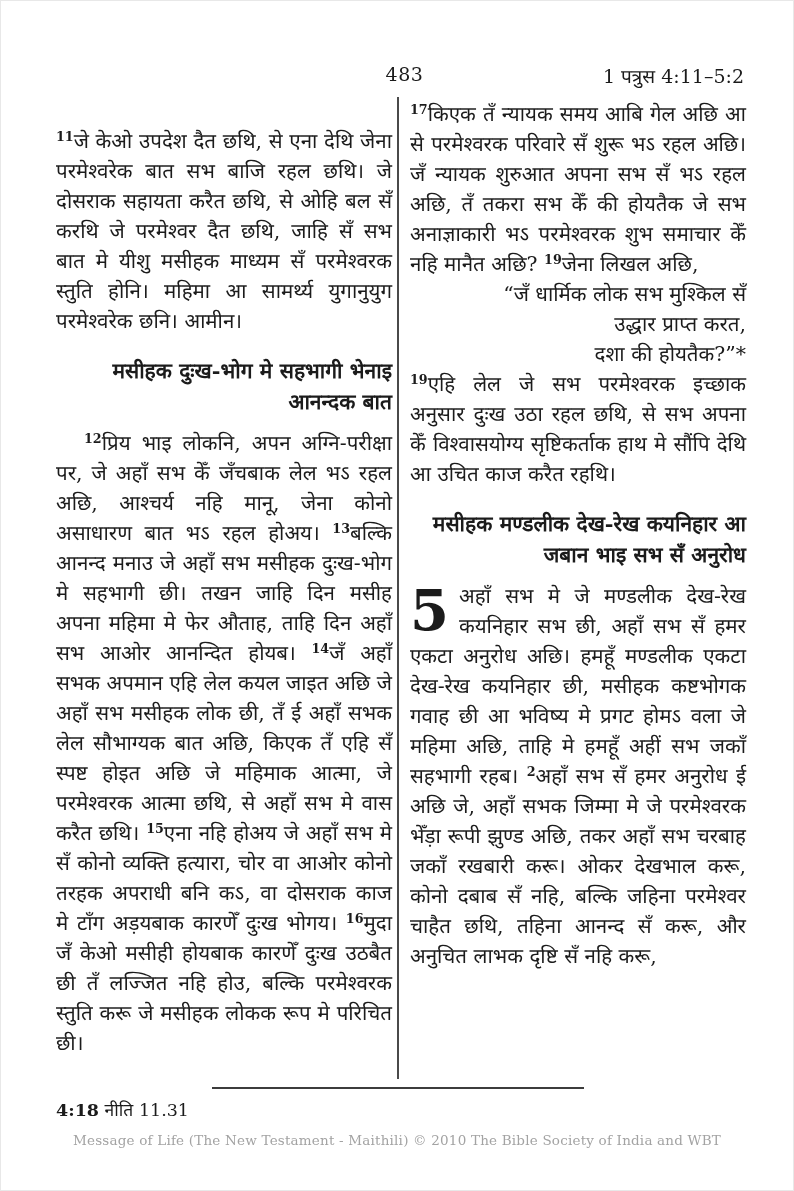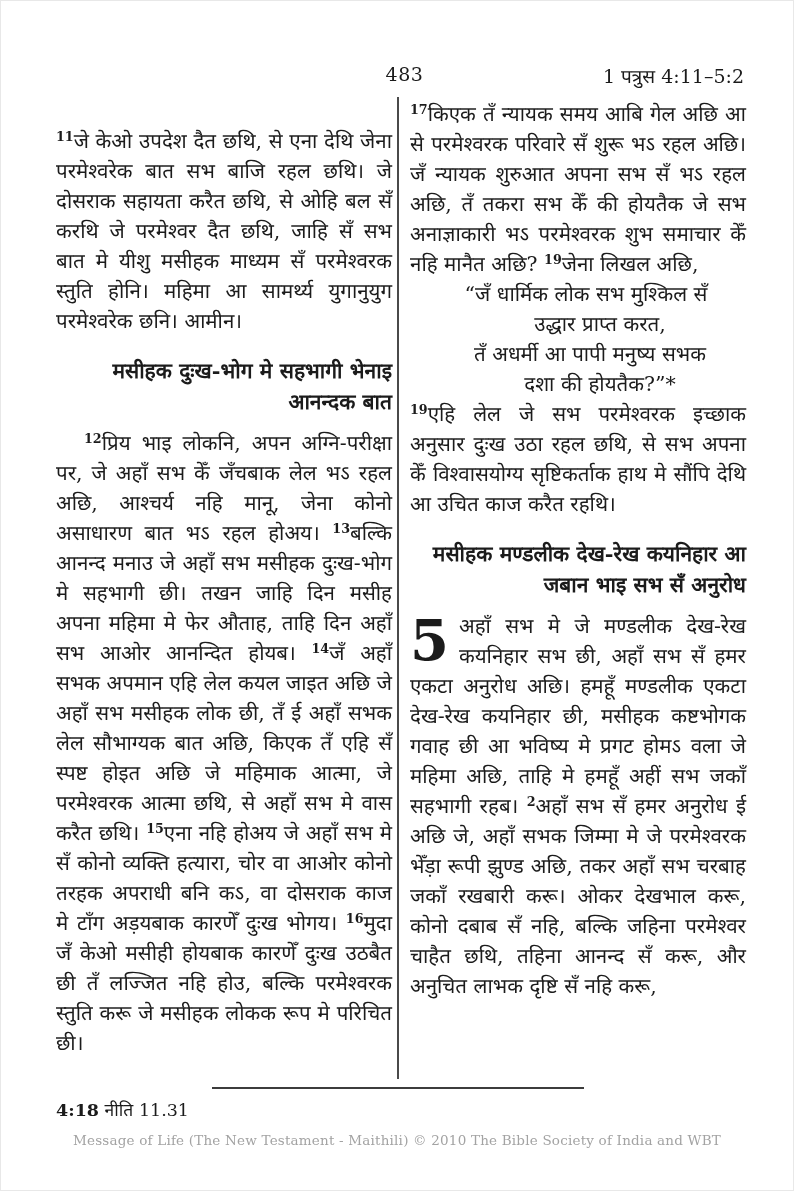--- a/index.html
+++ b/index.html
@@ -73,21 +73,21 @@
     letter-spacing: 0;
   }
   .section-heading {
     font-size: 21px;
     line-height: 31px;
     font-weight: bold;
     text-align: right;
     margin: 19px 0 11px 0;
   }
   .poetry { margin: 0; }
-  .quote-line { text-align: center; }
+  .quote-line { text-align: right; }
   .quote-line.q0 { padding-left: 16px; }
   .quote-line.q1 { padding-left: 44px; }
   .quote-line.q2 { padding-left: 24px; }
   .quote-line.q3 { padding-left: 44px; }
   .chapter-para { margin: 0; }
   .drop-cap {
     float: left;
     font-size: 56px;
     line-height: 52px;
     font-weight: bold;
@@ -138,21 +138,20 @@
       <p class="para indent"><sup class="verse-num">12</sup>प्रिय भाइ लोकनि, अपन अग्नि-परीक्षा पर, जे अहाँ सभ केँ जँचबाक लेल भऽ रहल अछि, आश्चर्य नहि मानू, जेना कोनो असाधारण बात भऽ रहल होअय। <sup class="verse-num">13</sup>बल्कि आनन्द मनाउ जे अहाँ सभ मसीहक दुःख-भोग मे सहभागी छी। तखन जाहि दिन मसीह अपना महिमा मे फेर औताह, ताहि दिन अहाँ सभ आओर आनन्दित होयब। <sup class="verse-num">14</sup>जँ अहाँ सभक अपमान एहि लेल कयल जाइत अछि जे अहाँ सभ मसीहक लोक छी, तँ ई अहाँ सभक लेल सौभाग्यक बात अछि, किएक तँ एहि सँ स्पष्ट होइत अछि जे महिमाक आत्मा, जे परमेश्वरक आत्मा छथि, से अहाँ सभ मे वास करैत छथि। <sup class="verse-num">15</sup>एना नहि होअय जे अहाँ सभ मे सँ कोनो व्यक्ति हत्यारा, चोर वा आओर कोनो तरहक अपराधी बनि कऽ, वा दोसराक काज मे टाँग अड़यबाक कारणेँ दुःख भोगय। <sup class="verse-num">16</sup>मुदा जँ केओ मसीही होयबाक कारणेँ दुःख उठबैत छी तँ लज्जित नहि होउ, बल्कि परमेश्वरक स्तुति करू जे मसीहक लोकक रूप मे परिचित छी।</p>
     </div>
 
     <div class="column-divider"></div>
 
     <div class="column column-right">
       <p class="para"><sup class="verse-num">17</sup>किएक तँ न्यायक समय आबि गेल अछि आ से परमेश्वरक परिवारे सँ शुरू भऽ रहल अछि। जँ न्यायक शुरुआत अपना सभ सँ भऽ रहल अछि, तँ तकरा सभ केँ की होयतैक जे सभ अनाज्ञाकारी भऽ परमेश्वरक शुभ समाचार केँ नहि मानैत अछि? <sup class="verse-num">19</sup>जेना लिखल अछि,</p>
       <div class="poetry">
         <div class="quote-line q0">“जँ धार्मिक लोक सभ मुश्किल सँ</div>
         <div class="quote-line q1">उद्धार प्राप्त करत,</div>
-        <div class="quote-line q2">तँ अधर्मी आ पापी मनुष्य सभक</div>
         <div class="quote-line q3">दशा की होयतैक?”*</div>
       </div>
       <p class="para"><sup class="verse-num">19</sup>एहि लेल जे सभ परमेश्वरक इच्छाक अनुसार दुःख उठा रहल छथि, से सभ अपना केँ विश्वासयोग्य सृष्टिकर्ताक हाथ मे सौंपि देथि आ उचित काज करैत रहथि।</p>
       <div class="section-heading">मसीहक मण्डलीक देख-रेख कयनिहार आ जबान भाइ सभ सँ अनुरोध</div>
       <p class="para chapter-para">
         <span class="drop-cap">5</span><span>अहाँ सभ मे जे मण्डलीक देख-रेख कयनिहार सभ छी, अहाँ सभ सँ हमर एकटा अनुरोध अछि। हमहूँ मण्डलीक एकटा देख-रेख कयनिहार छी, मसीहक कष्टभोगक गवाह छी आ भविष्य मे प्रगट होमऽ वला जे महिमा अछि, ताहि मे हमहूँ अहीं सभ जकाँ सहभागी रहब। <sup class="verse-num">2</sup>अहाँ सभ सँ हमर अनुरोध ई अछि जे, अहाँ सभक जिम्मा मे जे परमेश्वरक भेँड़ा रूपी झुण्ड अछि, तकर अहाँ सभ चरबाह जकाँ रखबारी करू। ओकर देखभाल करू, कोनो दबाब सँ नहि, बल्कि जहिना परमेश्वर चाहैत छथि, तहिना आनन्द सँ करू, और अनुचित लाभक दृष्टि सँ नहि करू,</span>
       </p>
     </div>
 
   </div>

